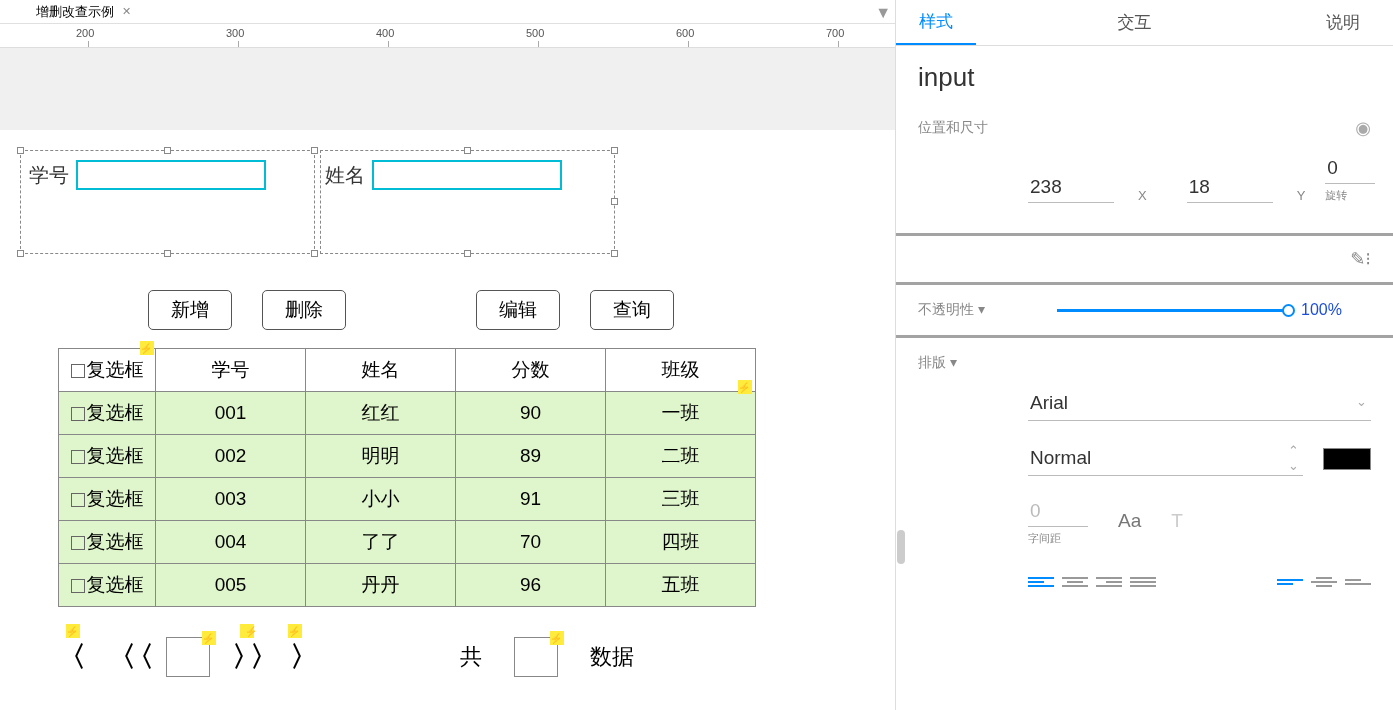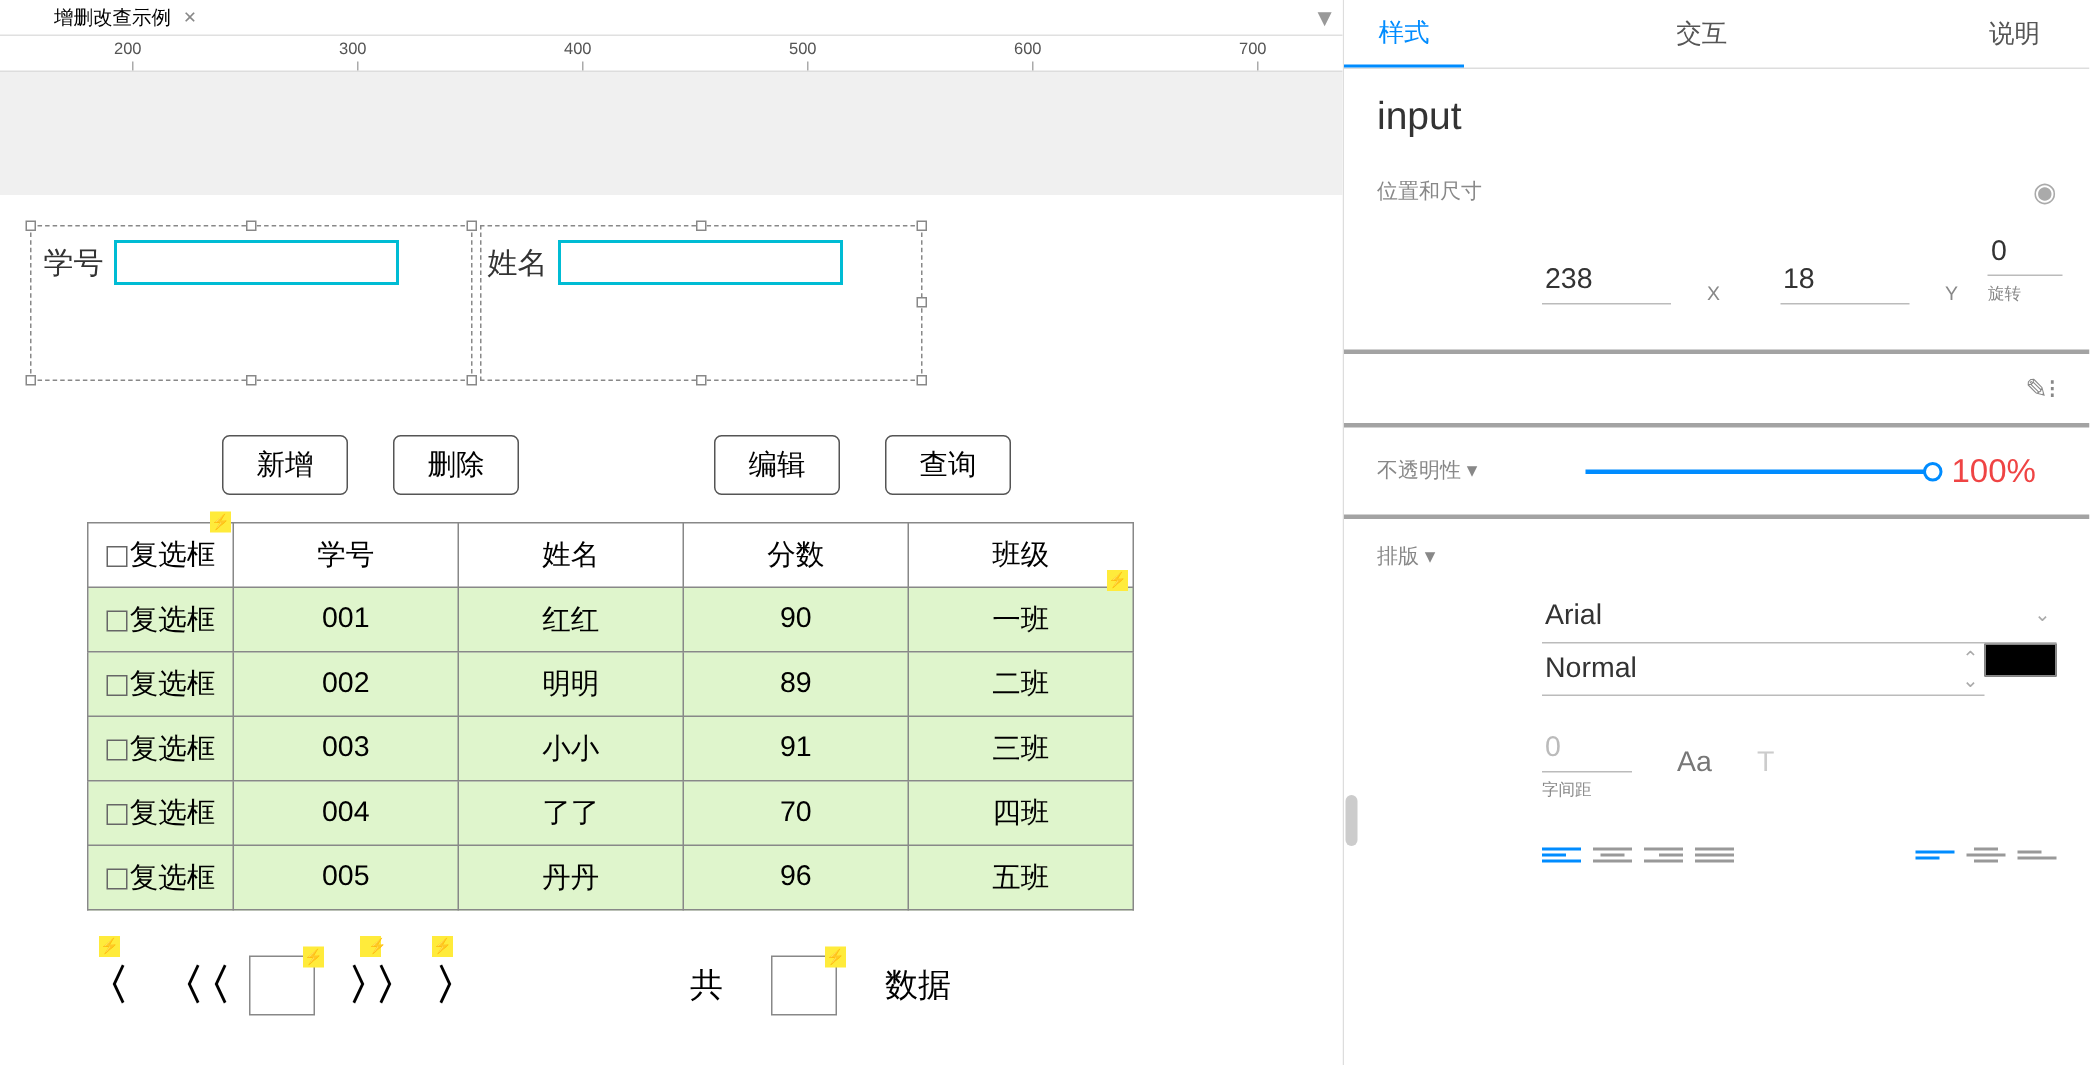--- a/index.html
+++ b/index.html
@@ -60,24 +60,24 @@
     .insp-label { font-size: 14px; color: #888; margin-bottom: 14px; display: flex; justify-content: space-between; align-items: center; }
     .insp-row { display: flex; gap: 20px; align-items: flex-end; margin-bottom: 14px; }
     .insp-field { display: flex; flex-direction: column; }
     .insp-input { border: none; border-bottom: 1px solid #bbb; font-size: 19px; width: 86px; padding: 4px 2px; color: #333; }
     .insp-unit { font-size: 13px; color: #888; margin-left: 4px; }
     .insp-field-lbl { font-size: 11px; color: #888; margin-top: 4px; }
     
     .slider-row { display: flex; align-items: center; gap: 12px; }
     .slider-track { flex: 1; height: 3px; background: #008cff; position: relative; margin-left: 60px; }
     .slider-thumb { position: absolute; right: -6px; top: -5px; width: 13px; height: 13px; border-radius: 50%; background: #fff; border: 2px solid #008cff; }
-    .slider-val { font-size: 22px; color: #ef4444; width: 70px; }
+    .slider-val { font-size: 16px; color: #1d4ed8; width: 70px; }
     
     .font-select { border: none; border-bottom: 1px solid #bbb; font-size: 19px; width: 100%; padding: 6px 2px; color: #333; position: relative; }
-    .font-row { display: flex; }
+    .font-row { display: flex; gap: 20px; align-items: center; }
     .color-swatch { width: 48px; height: 22px; background: #000; border: 1px solid #888; }
     
     .align-row { display: flex; gap: 8px; margin-top: 8px; }
     .align-btn { width: 26px; height: 20px; display: flex; flex-direction: column; justify-content: center; gap: 2px; cursor: pointer; }
     .align-btn .al-line { height: 2px; background: #999; }
     .align-btn.active .al-line { background: #008cff; }
     
     .insp-action-icon { color: #888; font-size: 18px; cursor: pointer; float: right; }
     .lock-icon { font-size: 15px; color: #aaa; align-self: center; }
     .eye-icon { color: #aaa; font-size: 18px; }
@@ -279,21 +279,21 @@
         </div>
       <span class="slider-val">100%</span>
     </div>
   </div>
 
   <div class="insp-section" style="border-bottom:none">
     <div class="insp-label">
         <span><span>排版</span> ▾</span>
       </div>
     <div style="padding-left:110px">
-      <div style="position:relative;">
+      <div style="position:relative;margin-bottom:20px">
         <div class="font-select">Arial</div>
         <span class="chevron-small" style="position:absolute;right:4px;top:8px">⌄</span>
       </div>
       <div class="font-row" style="margin-bottom:20px">
         <div style="position:relative;flex:1">
           <div class="font-select">Normal</div>
           <span class="chevron-small" style="position:absolute;right:4px;top:2px">⌃<br>⌄</span>
         </div>
         <div class="color-swatch"></div>
       </div>

